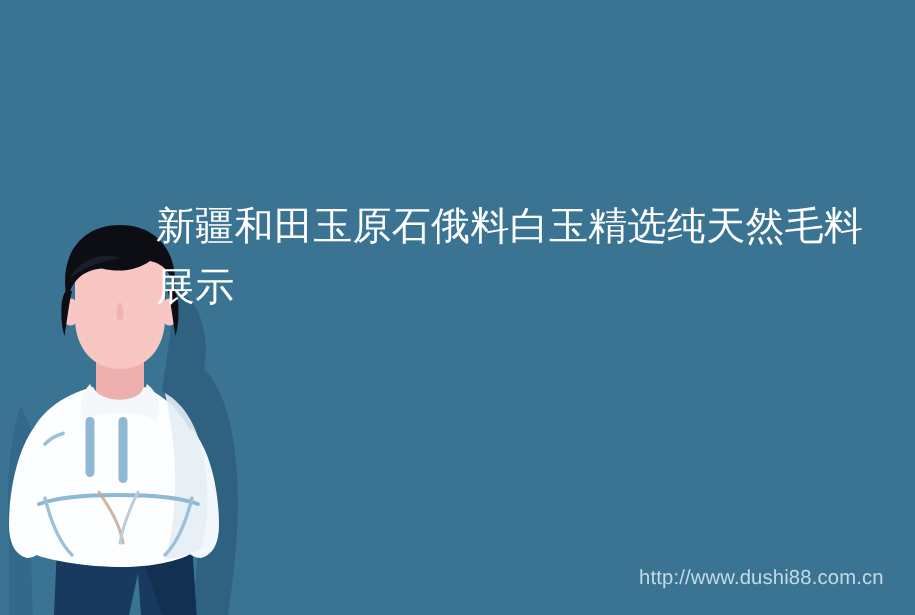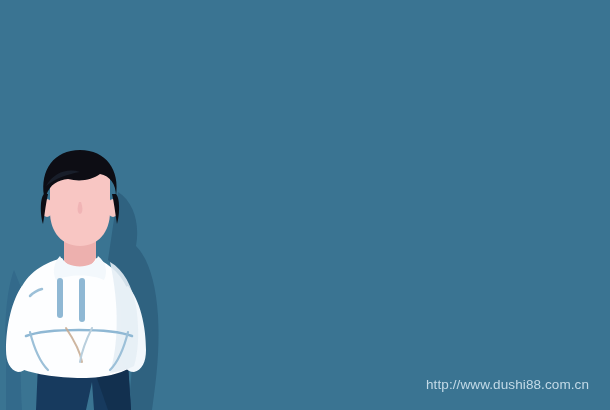--- a/index.html
+++ b/index.html
@@ -117,16 +117,17 @@
 
         <path d="M26 186 C48 178 110 178 132 186" stroke="#8fb8d4" stroke-width="2.6" fill="none" stroke-linecap="round"></path>
         <path d="M30 182 C34 198 40 212 48 220" stroke="#9cc0d8" stroke-width="2.2" fill="none" stroke-linecap="round"></path>
         <path d="M128 182 C124 198 118 212 110 220" stroke="#9cc0d8" stroke-width="2.2" fill="none" stroke-linecap="round"></path>
         <path d="M66 178 C74 190 80 200 82 212" stroke="#c6a98f" stroke-width="2" fill="none" stroke-linecap="round" opacity="0.85"></path>
         <path d="M92 178 C86 190 82 200 80 212" stroke="#b9cfdd" stroke-width="2" fill="none" stroke-linecap="round"></path>
       </g>
     </svg>
   </div>
 
+  <div id="title">新疆和田玉原石俄料白玉精选纯天然毛料展示</div>
 
   <div id="watermark">http://www.dushi88.com.cn</div>
 
 </div>
 
 </body></html>

